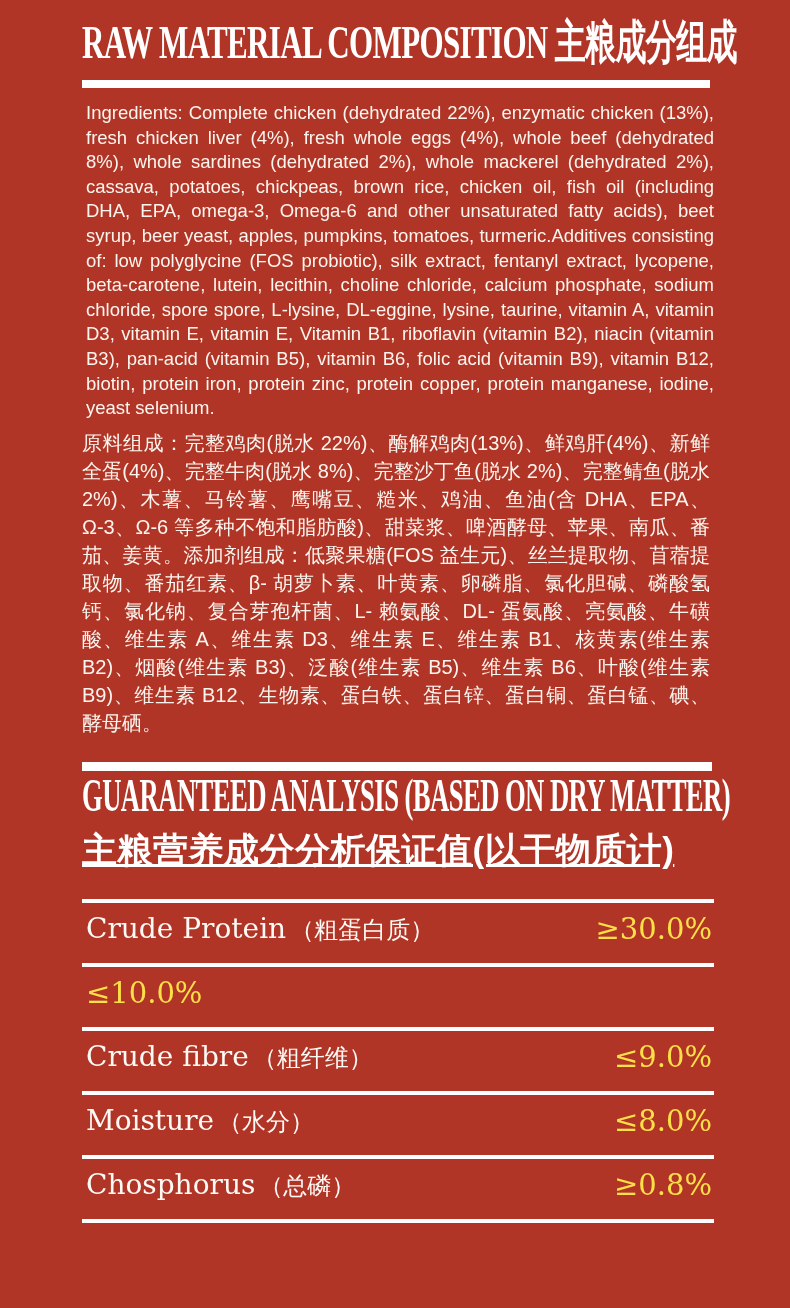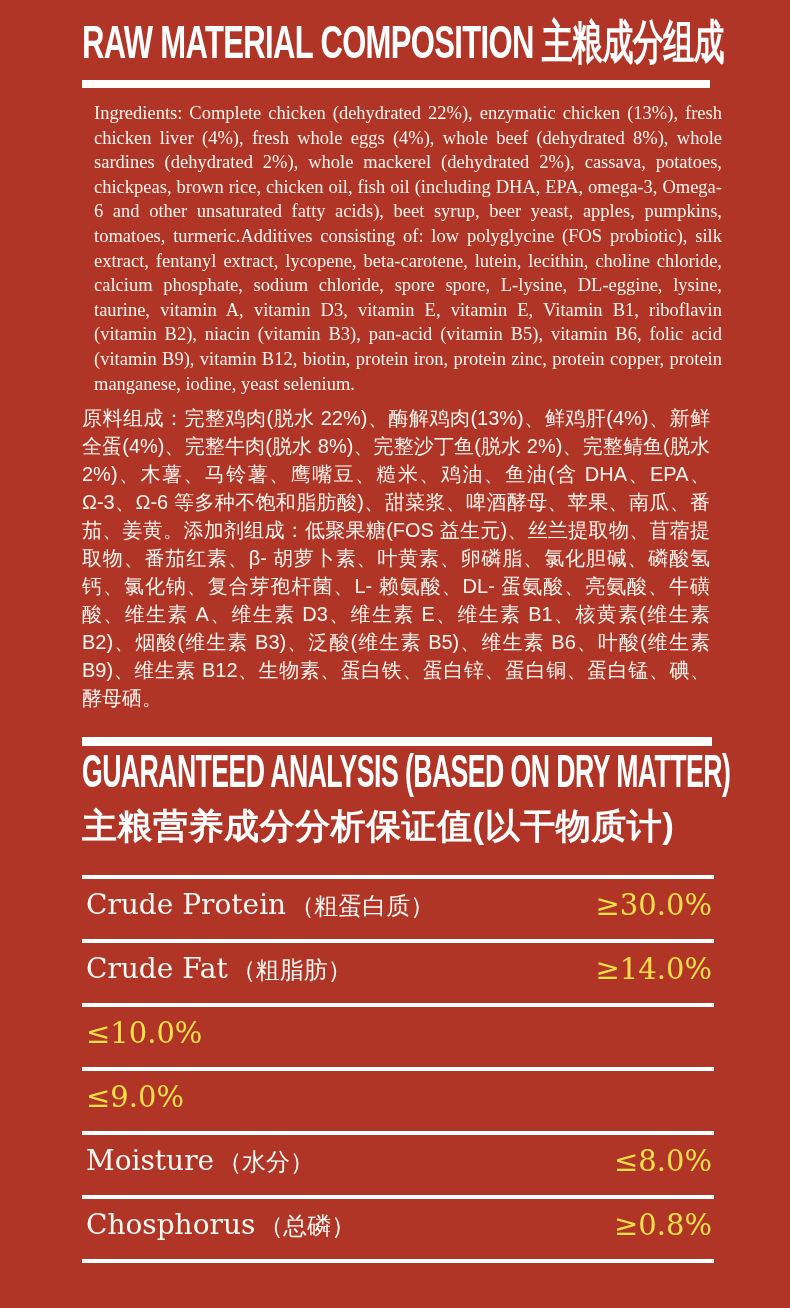--- a/index.html
+++ b/index.html
@@ -9,39 +9,39 @@
     font-family: "Liberation Sans", sans-serif;
     overflow: hidden;
   }
   .page {
     box-sizing: border-box;
     width: 790px; height: 1308px;
     padding: 18px 80px 0 82px;
     color: #ffffff;
   }
   
-  .display-title { line-height: 48px; white-space: nowrap; overflow: visible; }
+  .display-title { line-height: 48px; white-space: nowrap; overflow: visible; font-family: Liberation Serif, serif; }
   .squeeze {
     display: inline-block;
     transform: scaleX(0.66);
     transform-origin: 0 50%;
     font-weight: 700;
     font-size: 47px;
     letter-spacing: -1px;
     color: #ffffff;
   }
   .display-title.second { line-height: 46px; margin-top: 2px; }
   .display-title.second .squeeze { transform: scaleX(0.58); font-size: 46px; }
   .title-underline {
     width: 628px; height: 8px; background: #ffffff; margin-top: 3px;
   }
   .para-en {
-    margin: 13px 0 0 12px;
+    margin: 13px 0 0 4px;
     width: 628px;
-    font-family: Liberation Serif, serif;
+    font-family: Liberation Sans, sans-serif;
     font-size: 18.5px;
     line-height: 24.6px;
     text-align: justify;
     color: #fbf5ef;
   }
   .para-zh {
     margin: 8px 0 6px 0;
     width: 628px;
     font-family: "Liberation Sans", sans-serif;
     font-size: 20px;
@@ -52,20 +52,21 @@
   .divider {
     width: 630px; height: 9px; background: #ffffff; margin-top: 25px;
   }
   .zh-title {
     font-weight: 700;
     font-size: 35px;
     line-height: 42px;
     letter-spacing: 0.5px;
     color: #ffffff;
     white-space: nowrap;
+    text-decoration: underline;
   }
   .table {
     width: 632px;
     margin-top: 28px;
     border-top: 4px solid #ffffff;
   }
   .trow {
     height: 52px;
     border-bottom: 4px solid #ffffff;
     display: flex;
@@ -110,33 +111,30 @@
   <div class="table">
 
     <div class="trow">
       <div class="tlabel">
         <span class="en">Crude Protein</span>
         <span class="zh">（粗蛋白质）</span>
       </div>
       <div class="tvalue">≥30.0%</div>
     </div>
 
-    <div class="trow">
-      <div class="tlabel">
-        <span class="en">Crude Fat</span>
-        <span class="zh">（粗脂肪）</span>
-      </div>
-      <div class="tvalue">≥14.0%</div>
-    </div>
 
     <div class="trow">
       <div class="tvalue">≤10.0%</div>
     </div>
 
     <div class="trow">
+      <div class="tlabel">
+        <span class="en">Crude fibre</span>
+        <span class="zh">（粗纤维）</span>
+      </div>
       <div class="tvalue">≤9.0%</div>
     </div>
 
     <div class="trow">
       <div class="tlabel">
         <span class="en">Moisture</span>
         <span class="zh">（水分）</span>
       </div>
       <div class="tvalue">≤8.0%</div>
     </div>

